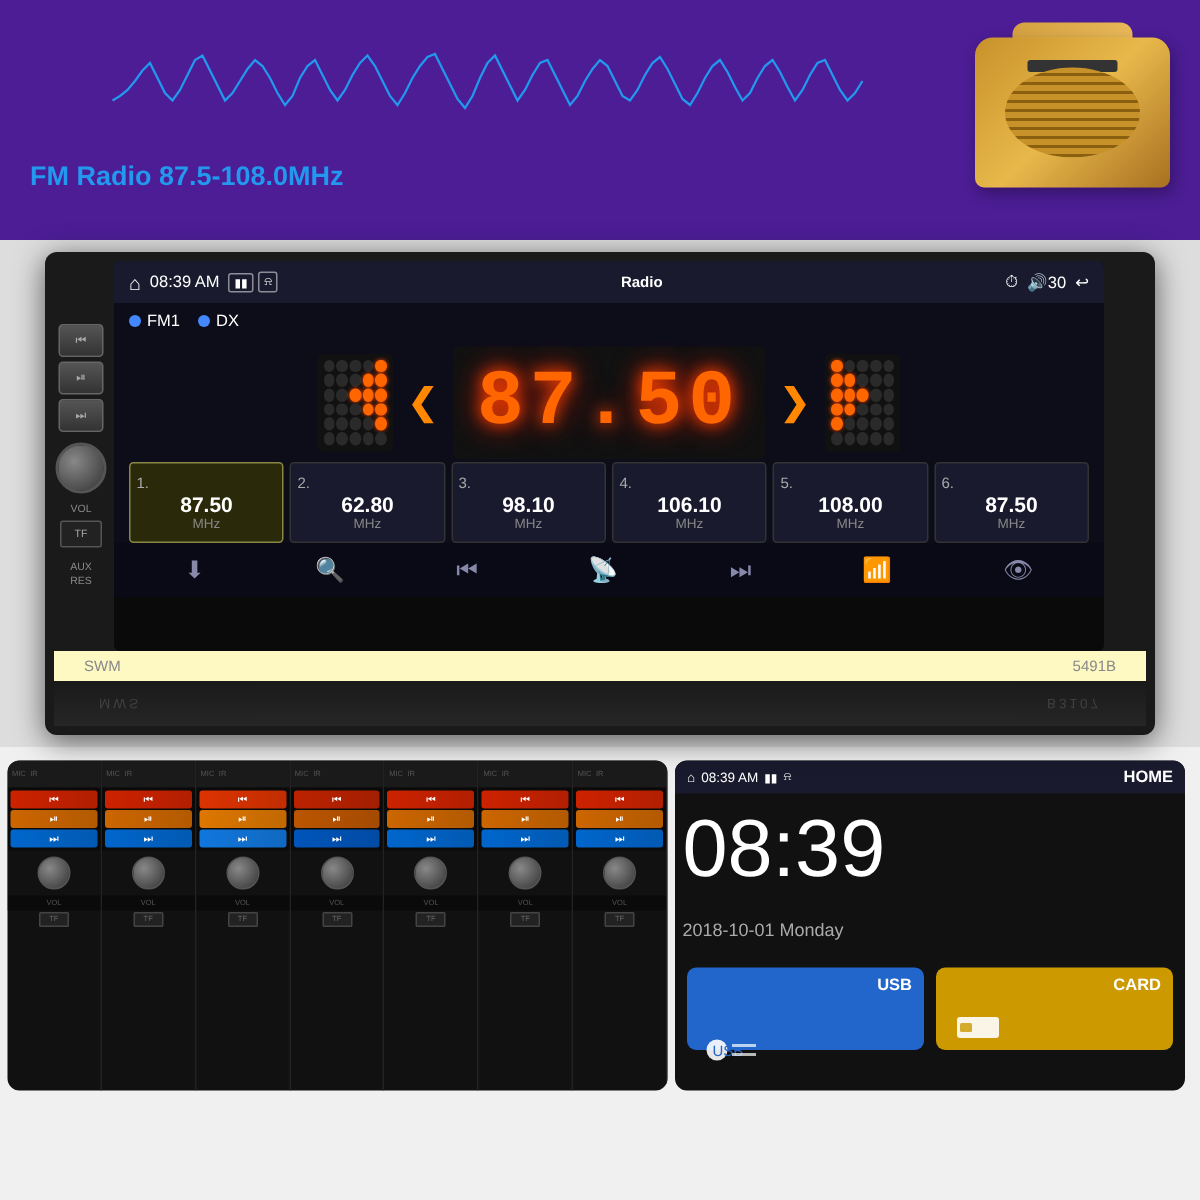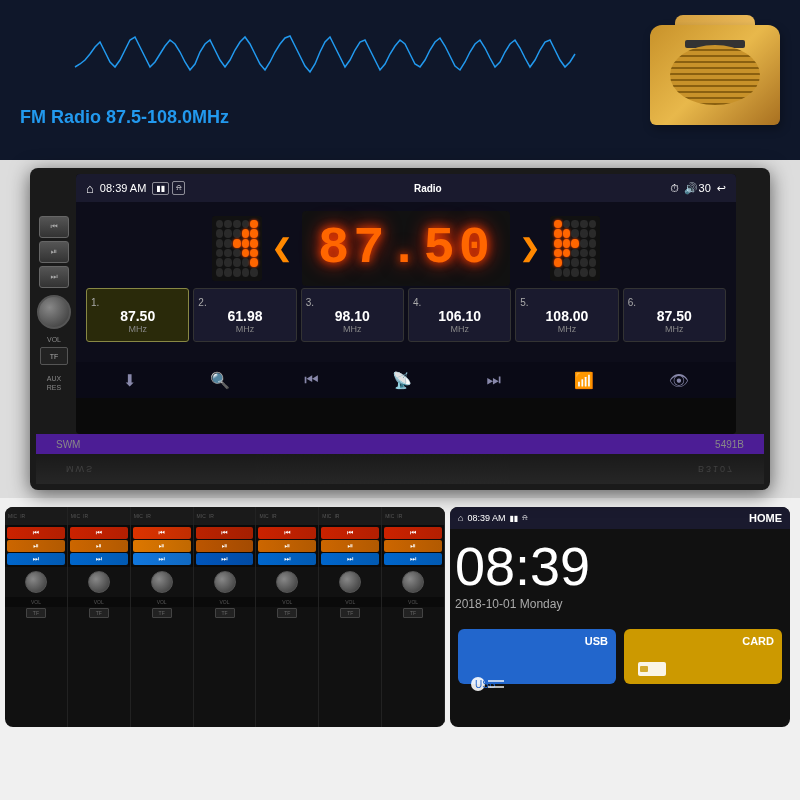--- a/index.html
+++ b/index.html
@@ -7,21 +7,21 @@
       width: 800px;
       height: 800px;
       background: #f0f0f0;
       overflow: hidden;
       font-family: Arial, sans-serif;
       position: relative;
     }
 
     
     .top-section {
-      background: #0f172a;
+      background: #4c1d95;
       width: 100%;
       height: 160px;
       position: relative;
       display: flex;
       align-items: center;
       padding: 10px 20px;
     }
 
     .waveform-area {
       flex: 1;
@@ -373,21 +373,21 @@
       color: #8888aa;
       font-size: 16px;
       cursor: pointer;
     }
     .tool-icon.active {
       color: #ffffff;
     }
 
     
     .info-bar {
-      background: #4c1d95;
+      background: #fef9c3;
       height: 20px;
       display: flex;
       align-items: center;
       justify-content: space-between;
       padding: 0 20px;
       font-size: 10px;
       color: #888;
     }
 
     
@@ -548,21 +548,21 @@
       font-size: 54px;
       color: white;
       font-weight: 300;
       font-family: 'Arial', sans-serif;
       line-height: 1;
     }
 
     .home-date {
       font-size: 12px;
       color: #aaa;
-      margin-top: 4px;
+      margin-top: 20px;
     }
 
     .home-bottom-buttons {
       display: flex;
       margin: 8px 8px 0;
       gap: 8px;
     }
 
     .usb-btn {
       flex: 1;
@@ -670,20 +670,30 @@
           </div>
           <div class="status-center">Radio</div>
           <div class="status-right">
             <span>⏱</span>
             <span>🔊<span>30</span></span>
             <span>↩</span>
           </div>
         </div>
 
         <div class="radio-display">
+          <div class="radio-mode-row">
+            <div class="mode-dot">
+              <div class="dot-blue"></div>
+              <span>FM1</span>
+            </div>
+            <div class="mode-dot">
+              <div class="dot-blue"></div>
+              <span>DX</span>
+            </div>
+          </div>
 
           <div class="freq-container">
             <div class="dot-grid-left">
 
             <div class="dot-cell"></div>
                 <div class="dot-cell"></div>
                 <div class="dot-cell"></div>
                 <div class="dot-cell"></div>
                 <div class="dot-cell" style="background: rgb(255, 102, 0); box-shadow: rgb(255, 68, 0) 0px 0px 3px;"></div>
                 <div class="dot-cell"></div>
@@ -752,21 +762,21 @@
           </div>
 
           <div class="presets">
           <div class="preset-btn active">
         <div class="preset-num">1.</div>
         <div class="preset-freq">87.50</div>
         <div class="preset-unit">MHz</div>
       </div>
               <div class="preset-btn">
         <div class="preset-num">2.</div>
-        <div class="preset-freq">61.98</div>
+        <div class="preset-freq">62.80</div>
         <div class="preset-unit">MHz</div>
       </div>
               <div class="preset-btn">
         <div class="preset-num">3.</div>
         <div class="preset-freq">98.10</div>
         <div class="preset-unit">MHz</div>
       </div>
               <div class="preset-btn">
         <div class="preset-num">4.</div>
         <div class="preset-freq">106.10</div>

